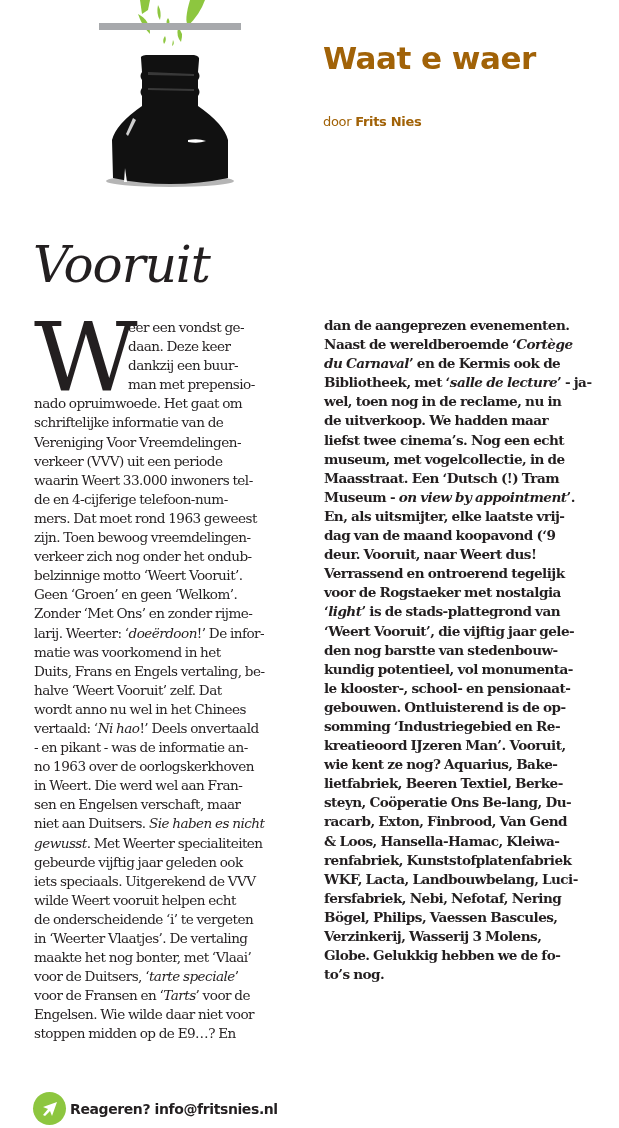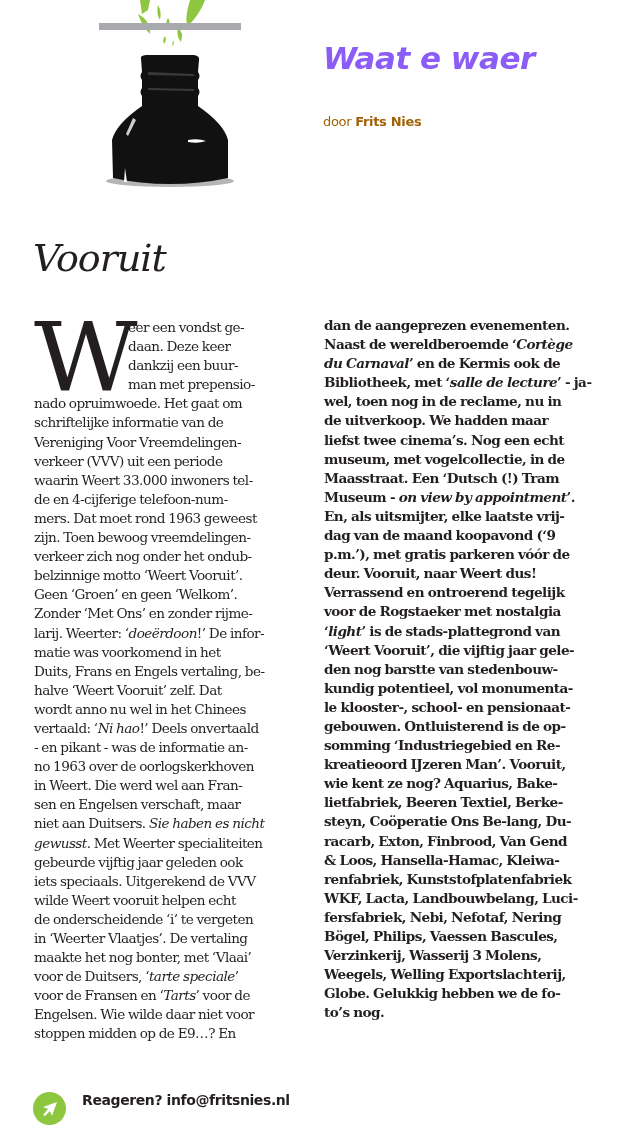--- a/index.html
+++ b/index.html
@@ -1,29 +1,29 @@
 <!DOCTYPE html>
 <html><head>
 <meta charset="utf-8">
 <style>
   html, body { margin: 0; padding: 0; background: #ffffff; }
   body { width: 619px; height: 1128px; position: relative; overflow: hidden; color: #231f20; }
   .logo { position: absolute; left: 0; top: 0; width: 300px; height: 200px; }
-  .col-title { position: absolute; left: 323px; top: 40px; font-family: "DejaVu Sans", sans-serif; font-weight: bold; font-size: 31px; letter-spacing: -0.5px; color: #8b5cf6; margin: 0; font-style: italic; }
+  .col-title { position: absolute; left: 323px; top: 40px; font-family: "DejaVu Sans", sans-serif; font-weight: bold; font-size: 31px; letter-spacing: -0.5px; color: #a16207; margin: 0; }
   .byline { position: absolute; left: 323px; top: 114px; font-family: "DejaVu Sans", sans-serif; font-size: 13px; color: #a16207; letter-spacing: -0.3px; }
   .byline b { font-weight: bold; }
-  .headline { position: absolute; left: 33px; top: 236px; font-family: "DejaVu Serif", serif; font-style: italic; font-size: 38px; font-weight: normal; margin: 0; color: #231f20; letter-spacing: -1px; }
+  .headline { position: absolute; left: 33px; top: 236px; font-family: "DejaVu Serif", serif; font-style: italic; font-size: 50px; font-weight: normal; margin: 0; color: #231f20; letter-spacing: -1px; }
   .column { position: absolute; top: 318px; font-family: "DejaVu Serif", serif; font-size: 13.6px; line-height: 19.1px; color: #231f20; letter-spacing: -0.55px; word-spacing: -0.5px; }
   .col-left { left: 34px; width: 282px; }
   .col-right { left: 324px; width: 282px; top: 316px; font-weight: bold; }
   .line { display: block; white-space: nowrap; }
   .line.indent { padding-left: 94px; }
   .dropcap { position: absolute; left: 0; top: 0; font-family: "DejaVu Serif", serif; font-size: 96px; line-height: 80px; width: 92px; height: 80px; color: #231f20; letter-spacing: -4px; transform: scaleX(1.05); transform-origin: left top; }
   em { font-style: italic; }
-  .footer { position: absolute; left: 33px; top: 1092px; display: flex; align-items: flex-start; gap: 16px; }
+  .footer { position: absolute; left: 33px; top: 1092px; display: flex; align-items: center; gap: 4px; }
   .footer-icon { width: 33px; height: 33px; border-radius: 50%; background: #8dc63f; display: flex; align-items: center; justify-content: center; }
   .footer-text { font-family: "DejaVu Sans", sans-serif; font-weight: bold; font-size: 14px; color: #231f20; letter-spacing: -0.4px; }
 </style>
 </head>
 <body>
 
 <div class="logo">
   <svg width="300" height="200" viewBox="0 0 300 200">
 
     <path d="M140 0 L150 0 L148 10 L142 14 Z" fill="#8dc63f"></path>
@@ -108,21 +108,20 @@
       <span class="line"><span></span><em>du Carnaval</em><span>’ en de Kermis ook de</span></span>
       <span class="line"><span>Bibliotheek, met ‘</span><em>salle de lecture</em><span>’ - ja-</span></span>
       <span class="line">wel, toen nog in de reclame, nu in</span>
       <span class="line">de uitverkoop. We hadden maar</span>
       <span class="line">liefst twee cinema’s. Nog een echt</span>
       <span class="line">museum, met vogelcollectie, in de</span>
       <span class="line">Maasstraat. Een ‘Dutsch (!) Tram</span>
       <span class="line"><span>Museum - </span><em>on view by appointment</em><span>’.</span></span>
       <span class="line">En, als uitsmijter, elke laatste vrij-</span>
       <span class="line">dag van de maand koopavond (‘9</span>
-      <span class="line">p.m.’), met gratis parkeren vóór de</span>
       <span class="line">deur. Vooruit, naar Weert dus!</span>
       <span class="line">Verrassend en ontroerend tegelijk</span>
       <span class="line">voor de Rogstaeker met nostalgia</span>
       <span class="line"><span>‘</span><em>light</em><span>’ is de stads-plattegrond van</span></span>
       <span class="line">‘Weert Vooruit’, die vijftig jaar gele-</span>
       <span class="line">den nog barstte van stedenbouw-</span>
       <span class="line">kundig potentieel, vol monumenta-</span>
       <span class="line">le klooster-, school- en pensionaat-</span>
       <span class="line">gebouwen. Ontluisterend is de op-</span>
       <span class="line">somming ‘Industriegebied en Re-</span>
@@ -130,21 +129,20 @@
       <span class="line">wie kent ze nog? Aquarius, Bake-</span>
       <span class="line">lietfabriek, Beeren Textiel, Berke-</span>
       <span class="line">steyn, Coöperatie Ons Be-lang, Du-</span>
       <span class="line">racarb, Exton, Finbrood, Van Gend</span>
       <span class="line">&amp; Loos, Hansella-Hamac, Kleiwa-</span>
       <span class="line">renfabriek, Kunststofplatenfabriek</span>
       <span class="line">WKF, Lacta, Landbouwbelang, Luci-</span>
       <span class="line">fersfabriek, Nebi, Nefotaf, Nering</span>
       <span class="line">Bögel, Philips, Vaessen Bascules,</span>
       <span class="line">Verzinkerij, Wasserij 3 Molens,</span>
-      <span class="line">Weegels, Welling Exportslachterij,</span>
       <span class="line">Globe. Gelukkig hebben we de fo-</span>
       <span class="line">to’s nog.</span>
     </div>
 </div>
 
 <div class="footer">
   <span class="footer-icon">
     <svg width="20" height="20" viewBox="0 0 20 20">
       <path d="M17 3 L3 8 L8 10 L3 16 L5 17 L10 12 L12 17 Z" fill="#ffffff"></path>
     </svg>

